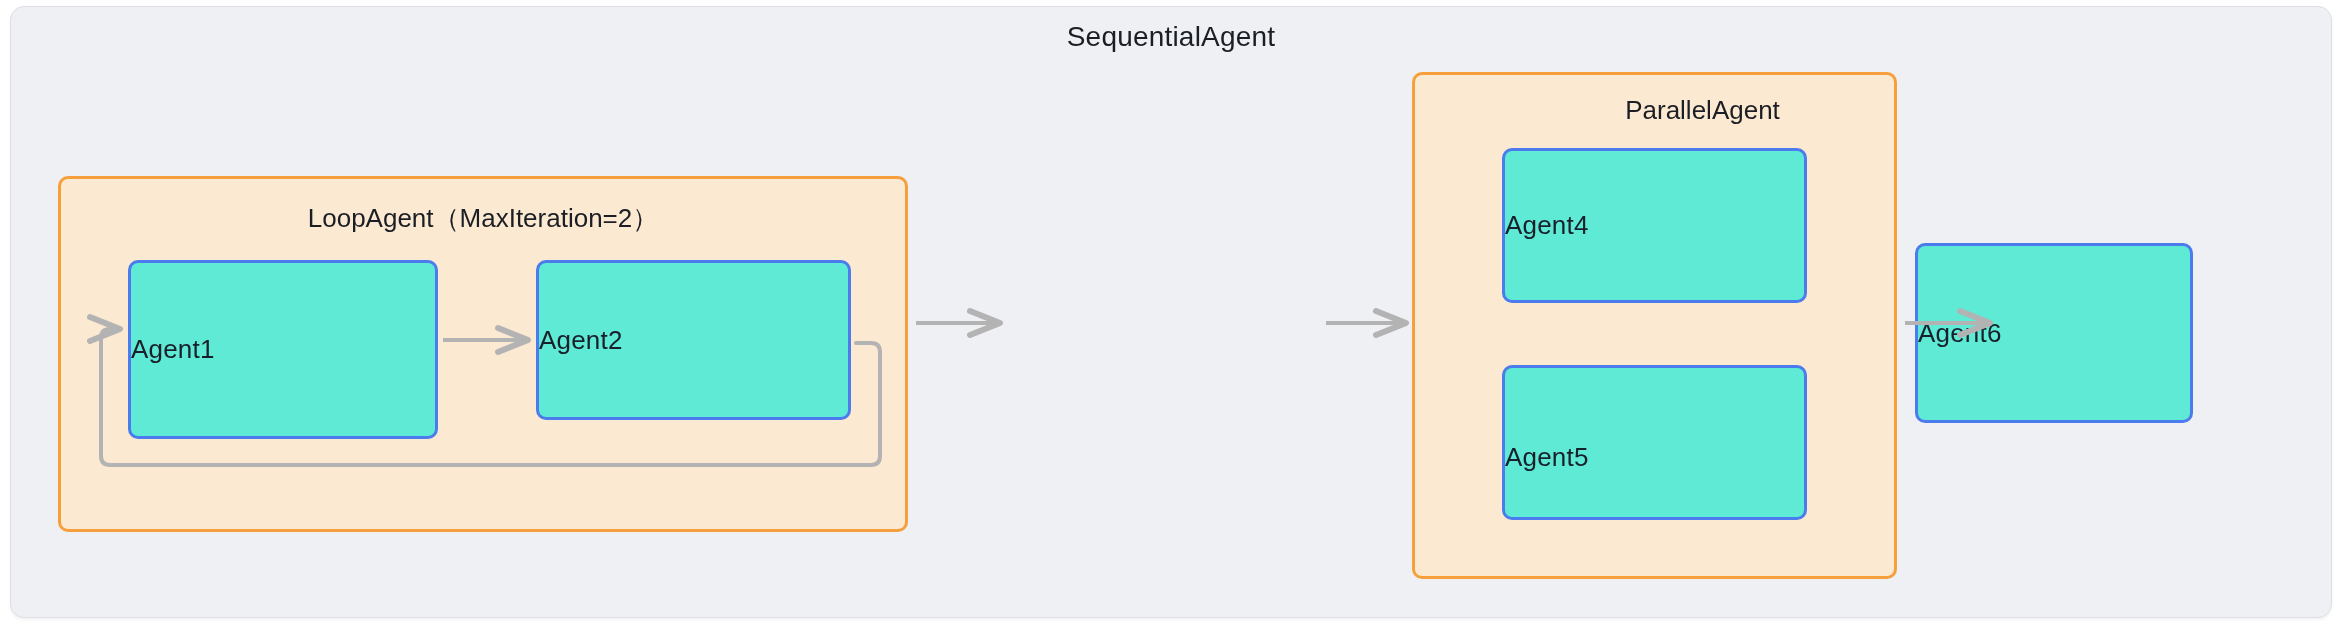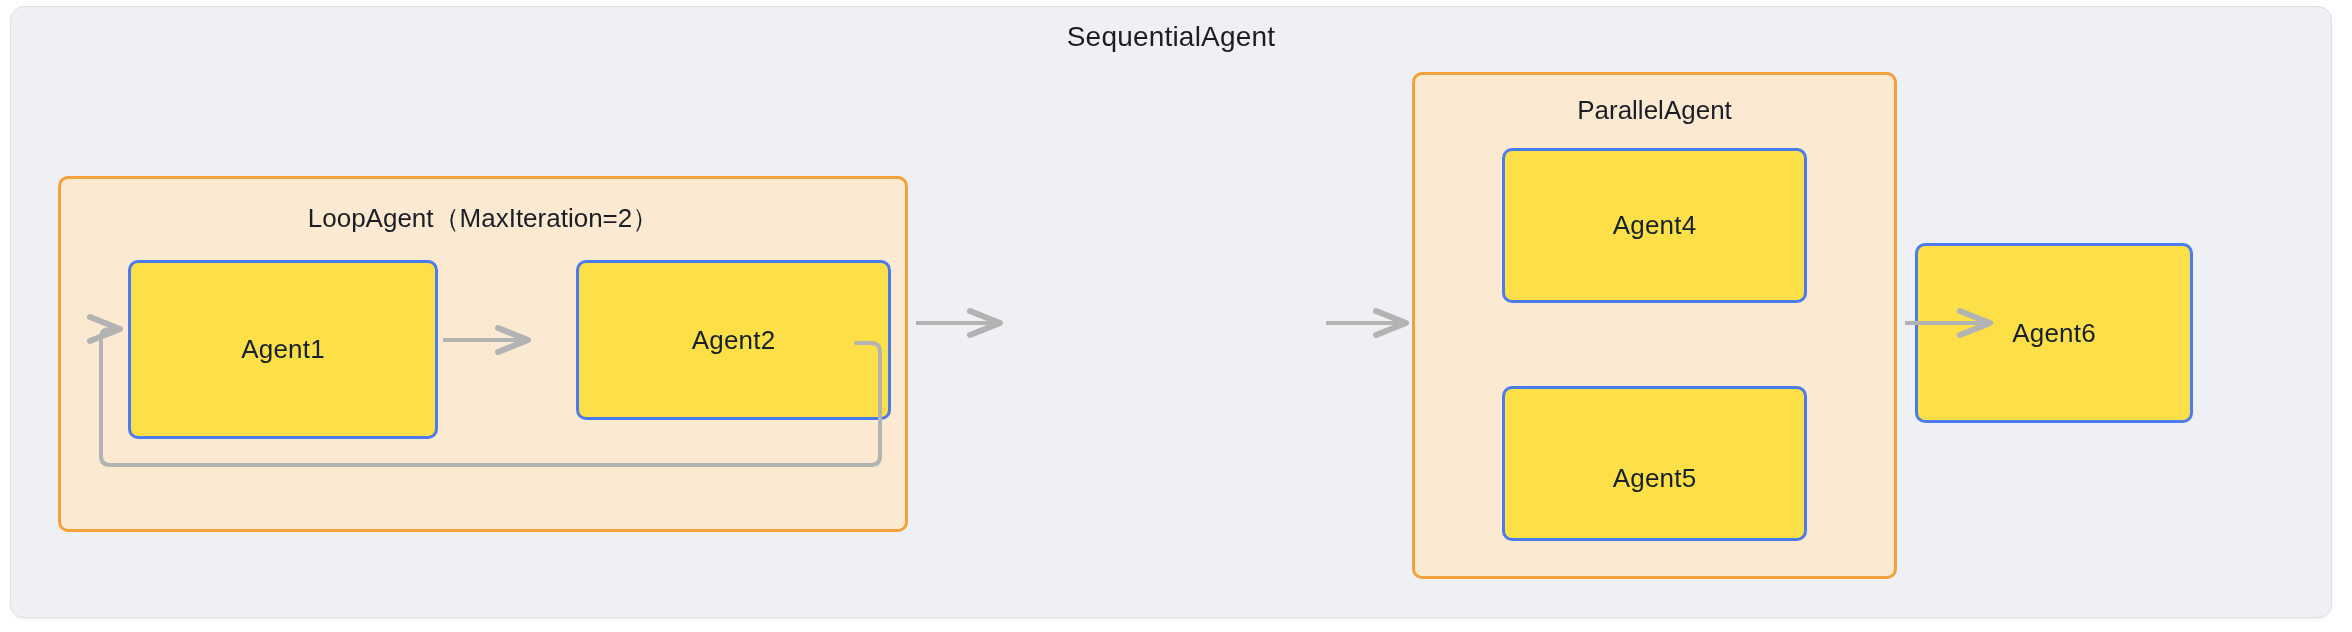--- a/index.html
+++ b/index.html
@@ -60,44 +60,43 @@
     text-align: center;
     font-size: 26px;
     color: #1b1f25;
     white-space: nowrap;
   }
 
   #loop-box { left: 58px; top: 148px; width: 850px; height: 356px; margin-top: 28px; }
   #loop-title { top: 22px; }
 
   #parallel-box { left: 1412px; top: 72px; width: 485px; height: 507px; }
-  #parallel-title { top: 20px; }
+  #parallel-title { top: 20px; margin-left: 48px; }
 
   
   .agent-box {
     position: absolute;
-    background: #fde047;
+    background: #5eead4;
     border: 3px solid #4b7bec;
     border-radius: 10px;
     box-sizing: border-box;
     display: flex;
     align-items: center;
-    justify-content: center;
   }
   .agent-label {
     font-size: 26px;
     color: #17202b;
     letter-spacing: 0.2px;
   }
 
   #agent1 { left: 128px; top: 260px; width: 310px; height: 179px; border-radius: 10px; }
-  #agent2 { left: 536px; top: 260px; width: 315px; height: 160px; margin-left: 40px; }
+  #agent2 { left: 536px; top: 260px; width: 315px; height: 160px; }
   #agent3 { left: 1008px; top: 243px; width: 310px; height: 156px; }
   #agent4 { left: 1502px; top: 148px; width: 305px; height: 155px; }
-  #agent5 { left: 1502px; top: 386px; width: 305px; height: 155px; }
+  #agent5 { left: 1502px; top: 365px; width: 305px; height: 155px; }
   #agent6 { left: 1915px; top: 243px; width: 278px; height: 180px; }
 
   
   #agent5 { align-items: flex-end; padding-bottom: 44px; }
 
   
   #connectors {
     position: absolute;
     left: 0;
     top: 0;

